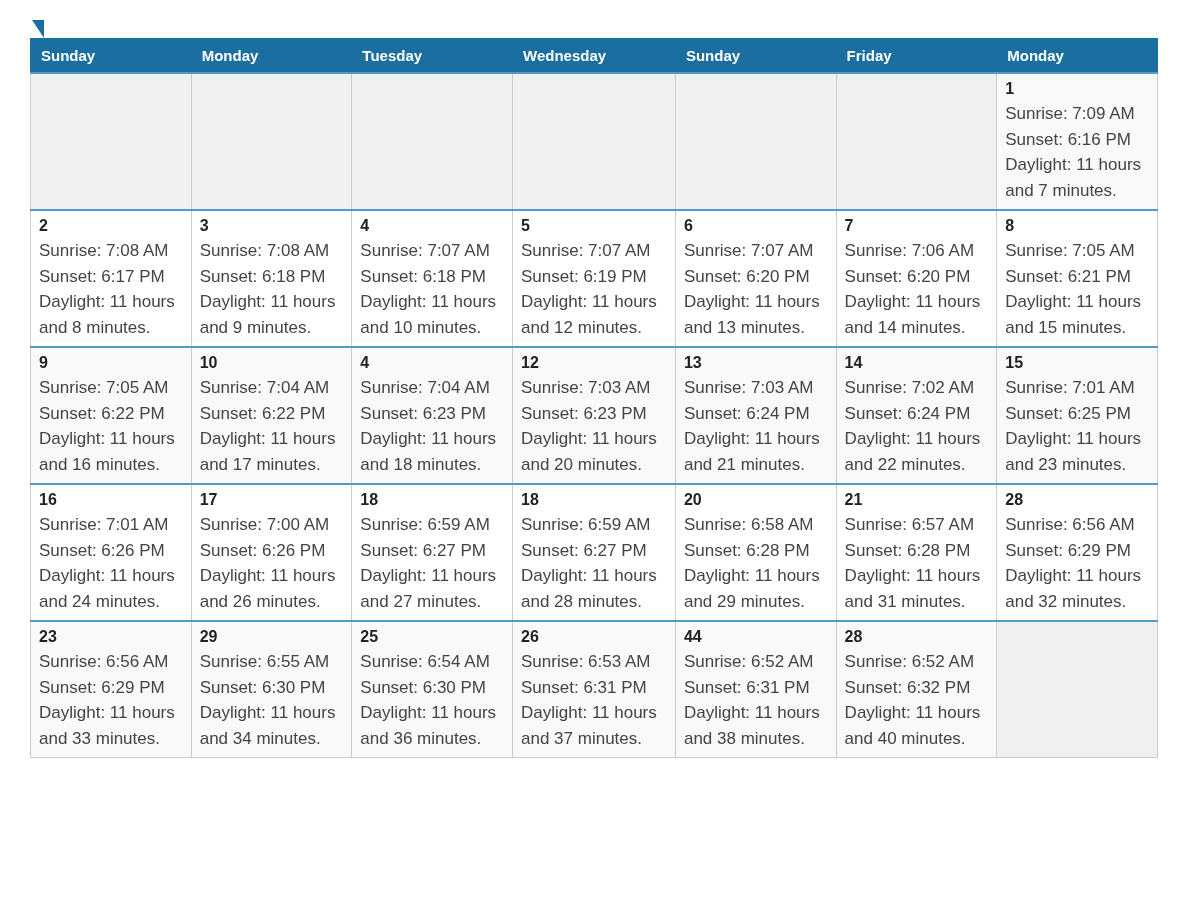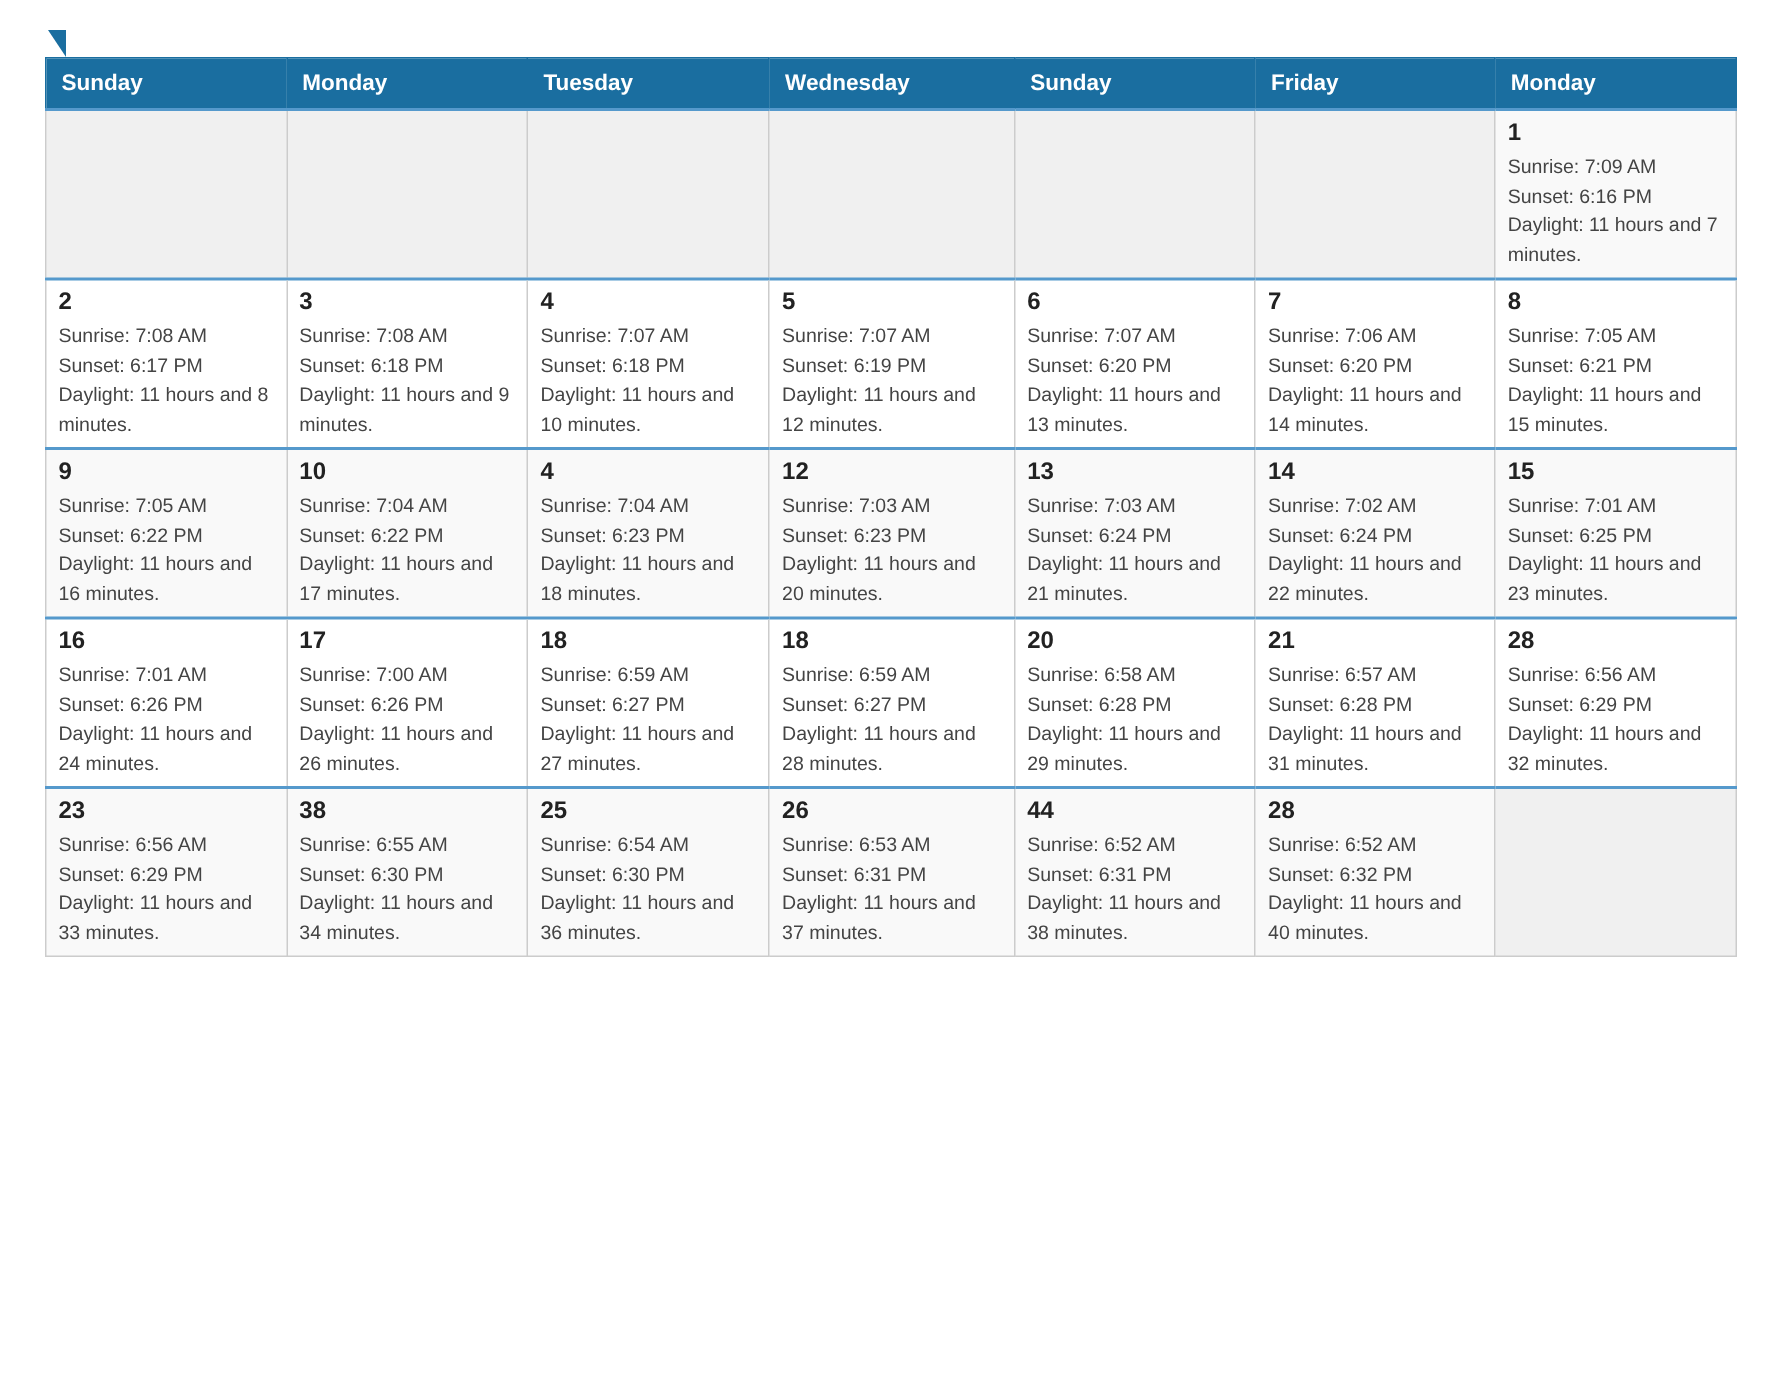--- a/index.html
+++ b/index.html
@@ -91,21 +91,21 @@
       background: #fff;
     }
     .day-num {
       font-size: 16px;
       font-weight: bold;
       color: #222;
       display: block;
       margin-bottom: 3px;
     }
     .day-info {
-      font-size: 13px;
+      font-size: 17px;
       color: #444;
       line-height: 1.5;
     }
     .empty-cell {
       background: #f0f0f0 !important;
     }
     
     .calendar tbody tr td {
       border-top: 2px solid #5599cc;
     }
@@ -241,21 +241,21 @@
           <span class="day-num">28</span>
           <div class="day-info">Sunrise: 6:56 AM<br>Sunset: 6:29 PM<br>Daylight: 11 hours and 32 minutes.</div>
         </td>
       </tr>
       <tr>
         <td>
           <span class="day-num">23</span>
           <div class="day-info">Sunrise: 6:56 AM<br>Sunset: 6:29 PM<br>Daylight: 11 hours and 33 minutes.</div>
         </td>
         <td>
-          <span class="day-num">38</span>
+          <span class="day-num">29</span>
           <div class="day-info">Sunrise: 6:55 AM<br>Sunset: 6:30 PM<br>Daylight: 11 hours and 34 minutes.</div>
         </td>
         <td>
           <span class="day-num">25</span>
           <div class="day-info">Sunrise: 6:54 AM<br>Sunset: 6:30 PM<br>Daylight: 11 hours and 36 minutes.</div>
         </td>
         <td>
           <span class="day-num">26</span>
           <div class="day-info">Sunrise: 6:53 AM<br>Sunset: 6:31 PM<br>Daylight: 11 hours and 37 minutes.</div>
         </td>

